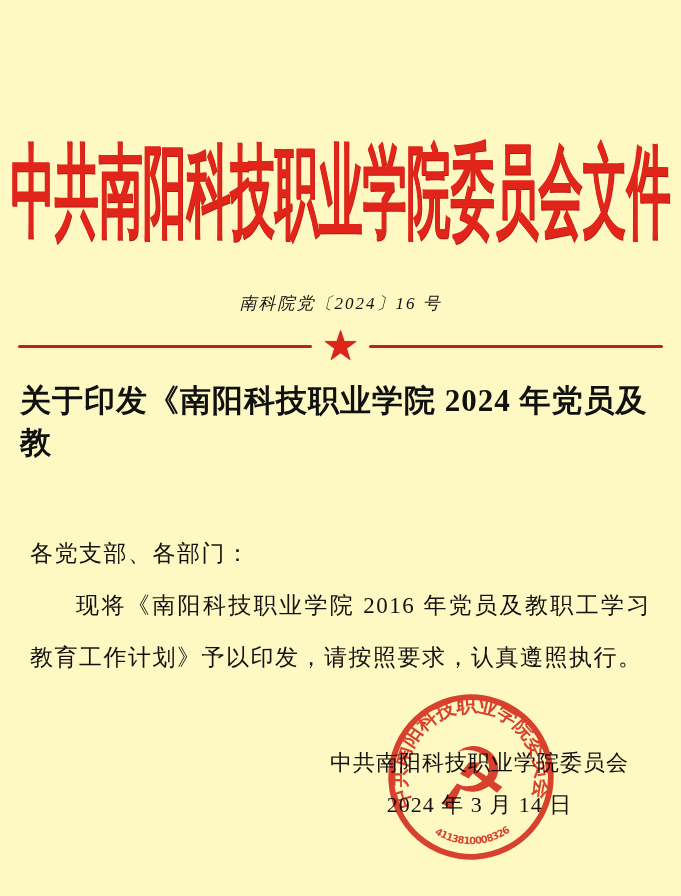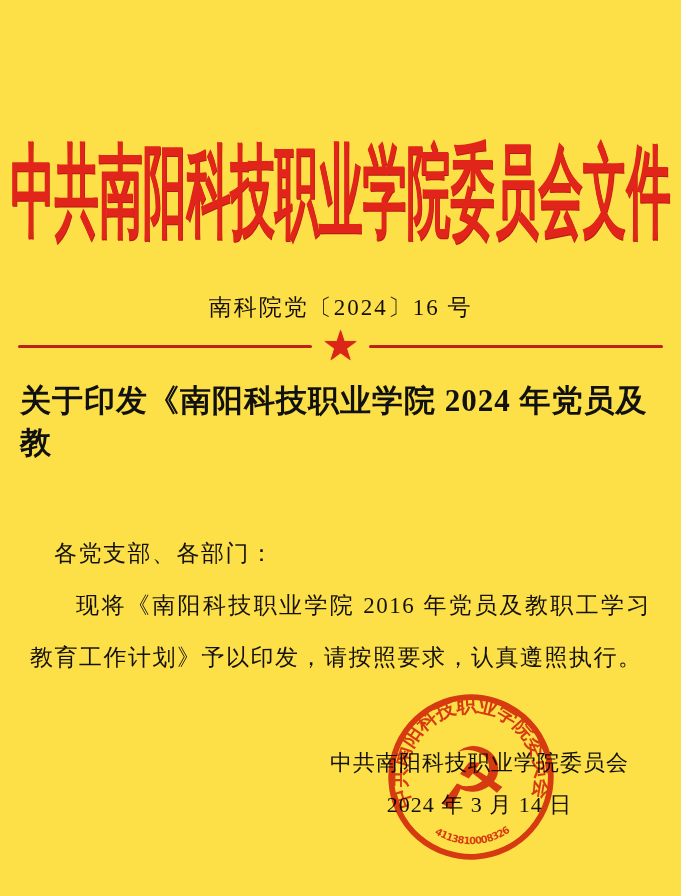--- a/index.html
+++ b/index.html
@@ -2,21 +2,21 @@
 <html><head>
 <meta charset="utf-8">
 <style>
   * { margin: 0; padding: 0; box-sizing: border-box; }
   html, body { background: #e9e9e9; }
   .page {
     position: relative;
     width: 681px;
     height: 896px;
     margin: 0 auto;
-    background: #fde047;
+    background: #fef9c3;
     overflow: hidden;
     font-family: "Liberation Serif", "DejaVu Serif", serif;
   }
 
   
   .masthead {
     position: absolute;
     top: 128px;
     left: 0;
     width: 100%;
@@ -37,23 +37,24 @@
     text-shadow: 0.5px 0.5px 0 #b31a12;
   }
 
   
   .doc-number {
     position: absolute;
     top: 292px;
     left: 0;
     width: 100%;
     text-align: center;
-    font-size: 23px;
+    font-size: 17px;
     color: #15100e;
     letter-spacing: 2px;
+    font-style: italic;
   }
 
   
   .divider {
     position: absolute;
     top: 326px;
     left: 18px;
     right: 18px;
     height: 40px;
     display: flex;
@@ -92,21 +93,21 @@
   .body-block {
     position: absolute;
     top: 528px;
     left: 30px;
     right: 30px;
     font-size: 23px;
     line-height: 52px;
     color: #15110f;
     letter-spacing: 1.5px;
   }
-  .body-block .salutation { text-indent: 0; margin-left: 24px; }
+  .body-block .salutation { text-indent: 0; }
   .body-block .paragraph { text-indent: 2em; text-align: justify; }
 
   
   .signature {
     position: absolute;
     top: 748px;
     right: 52px;
     text-align: center;
     font-size: 22px;
     color: #15110f;

